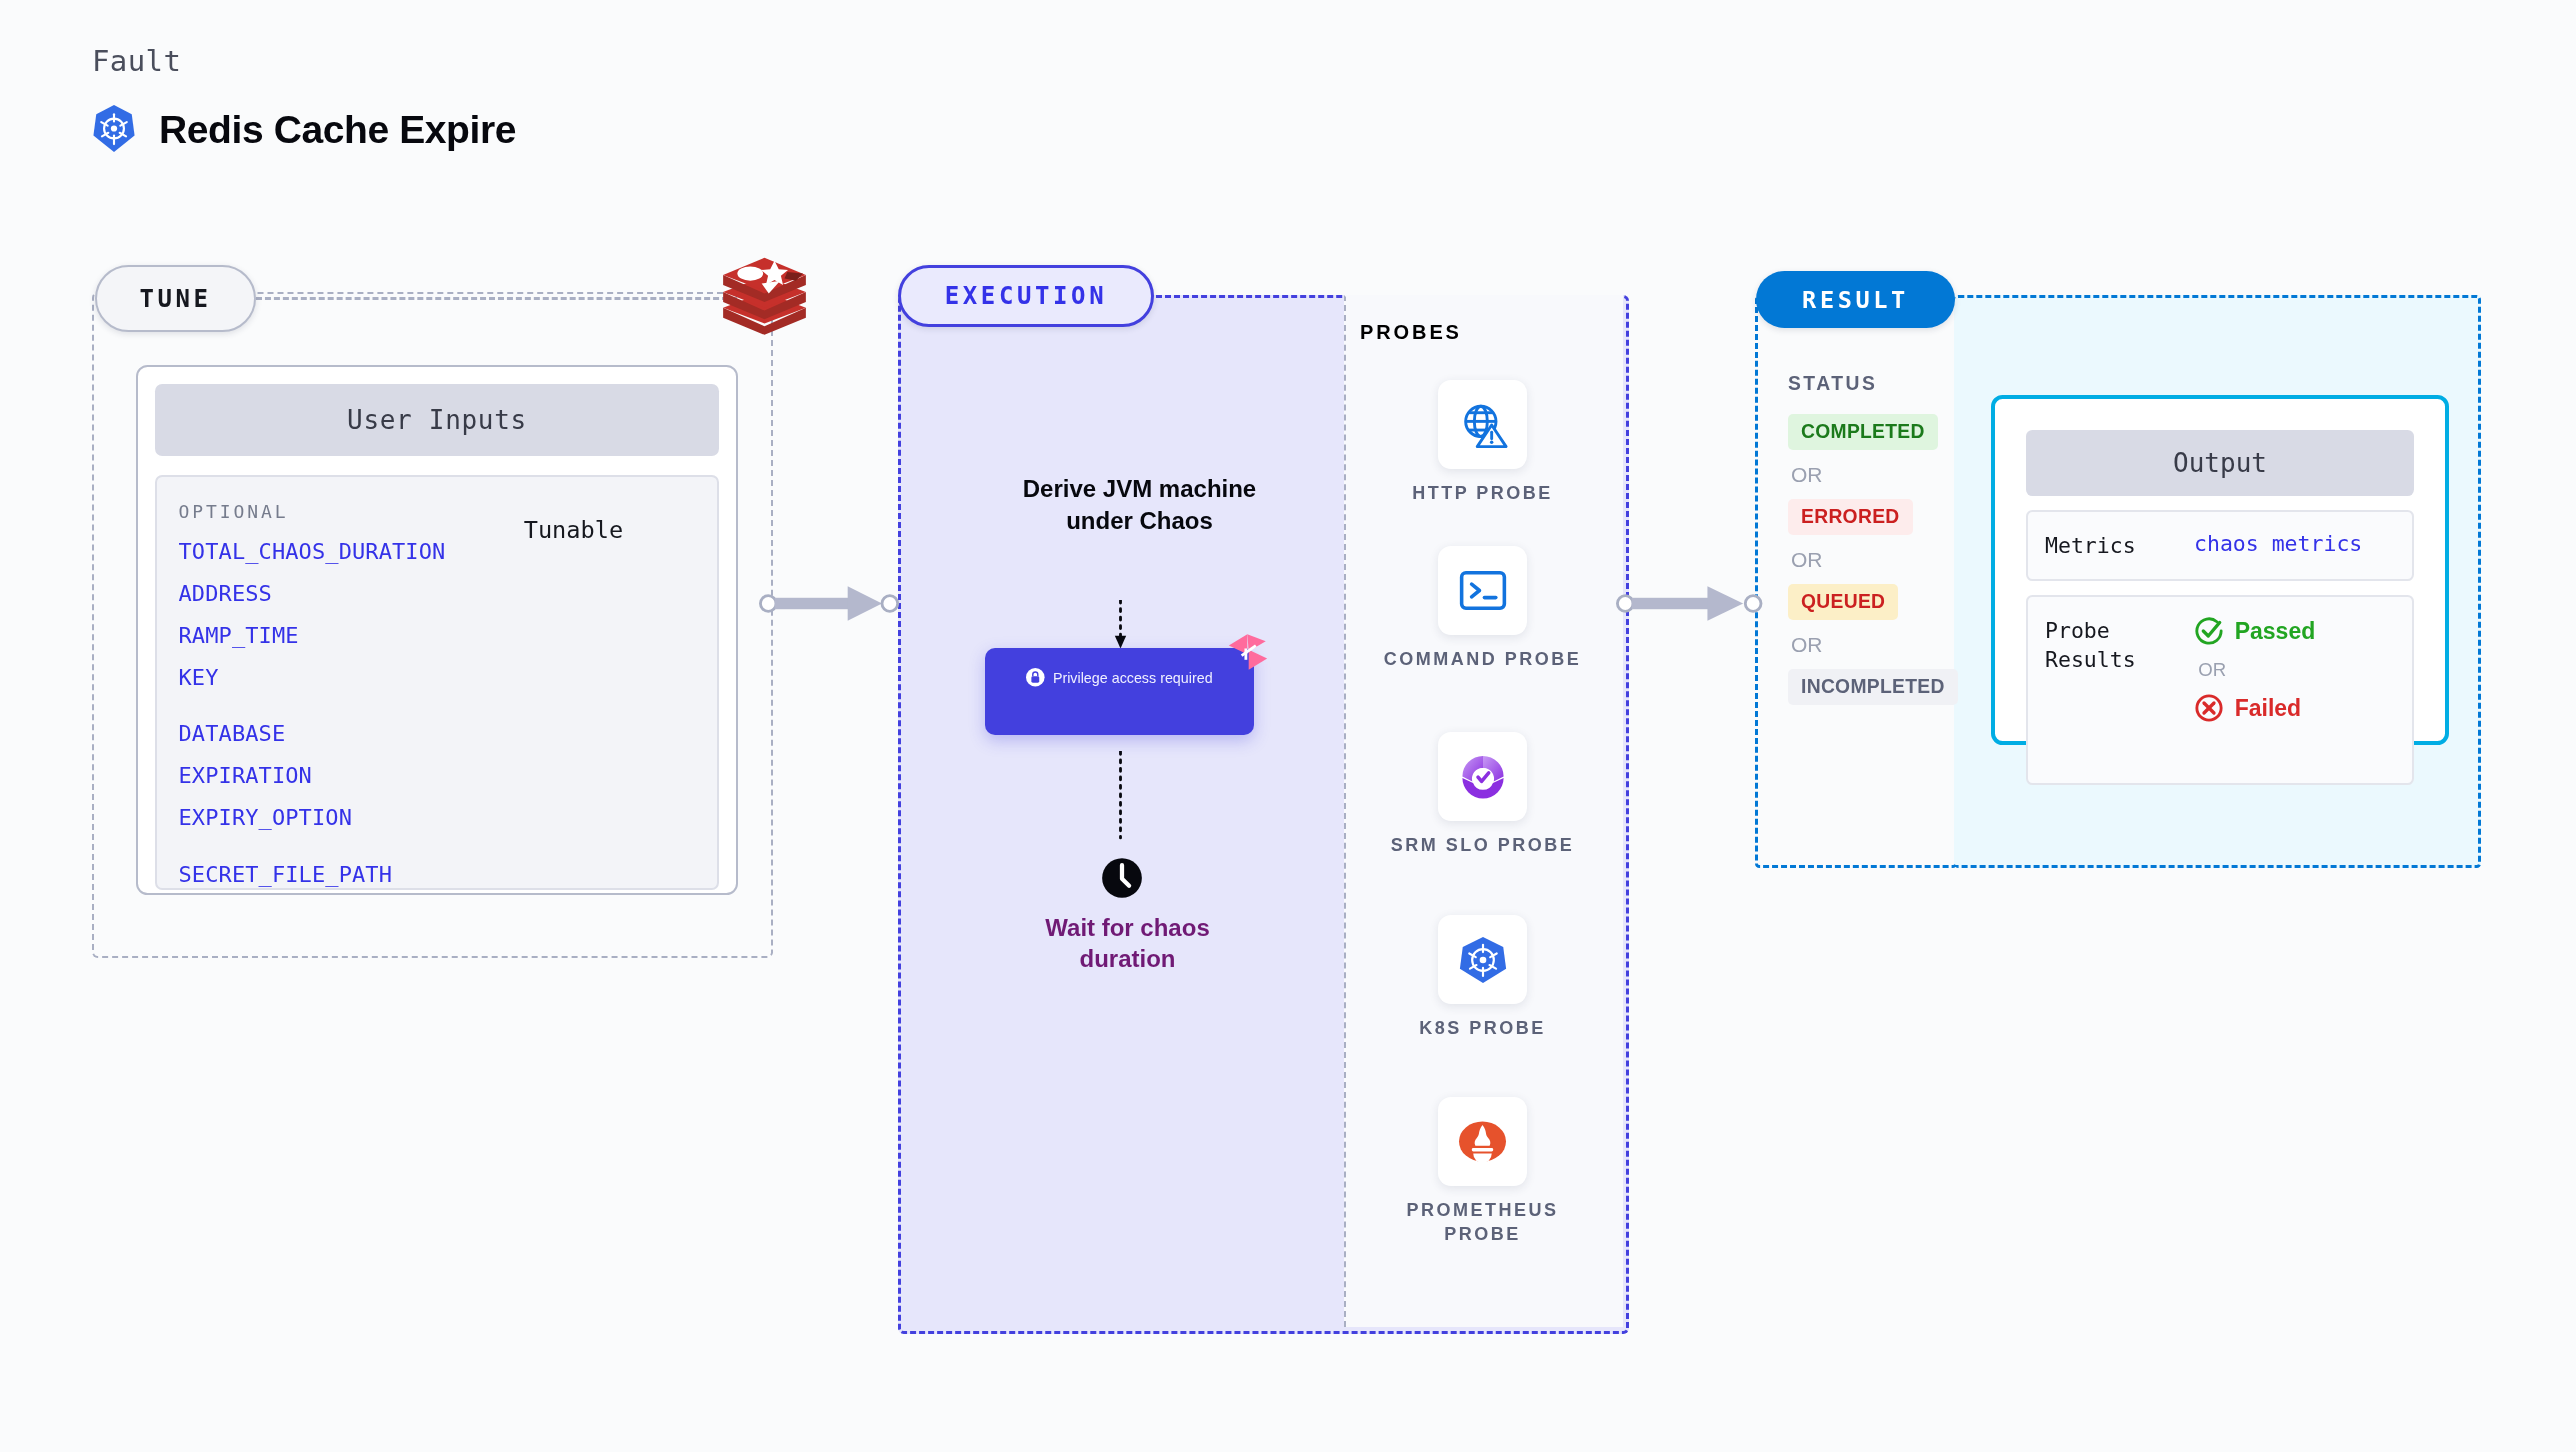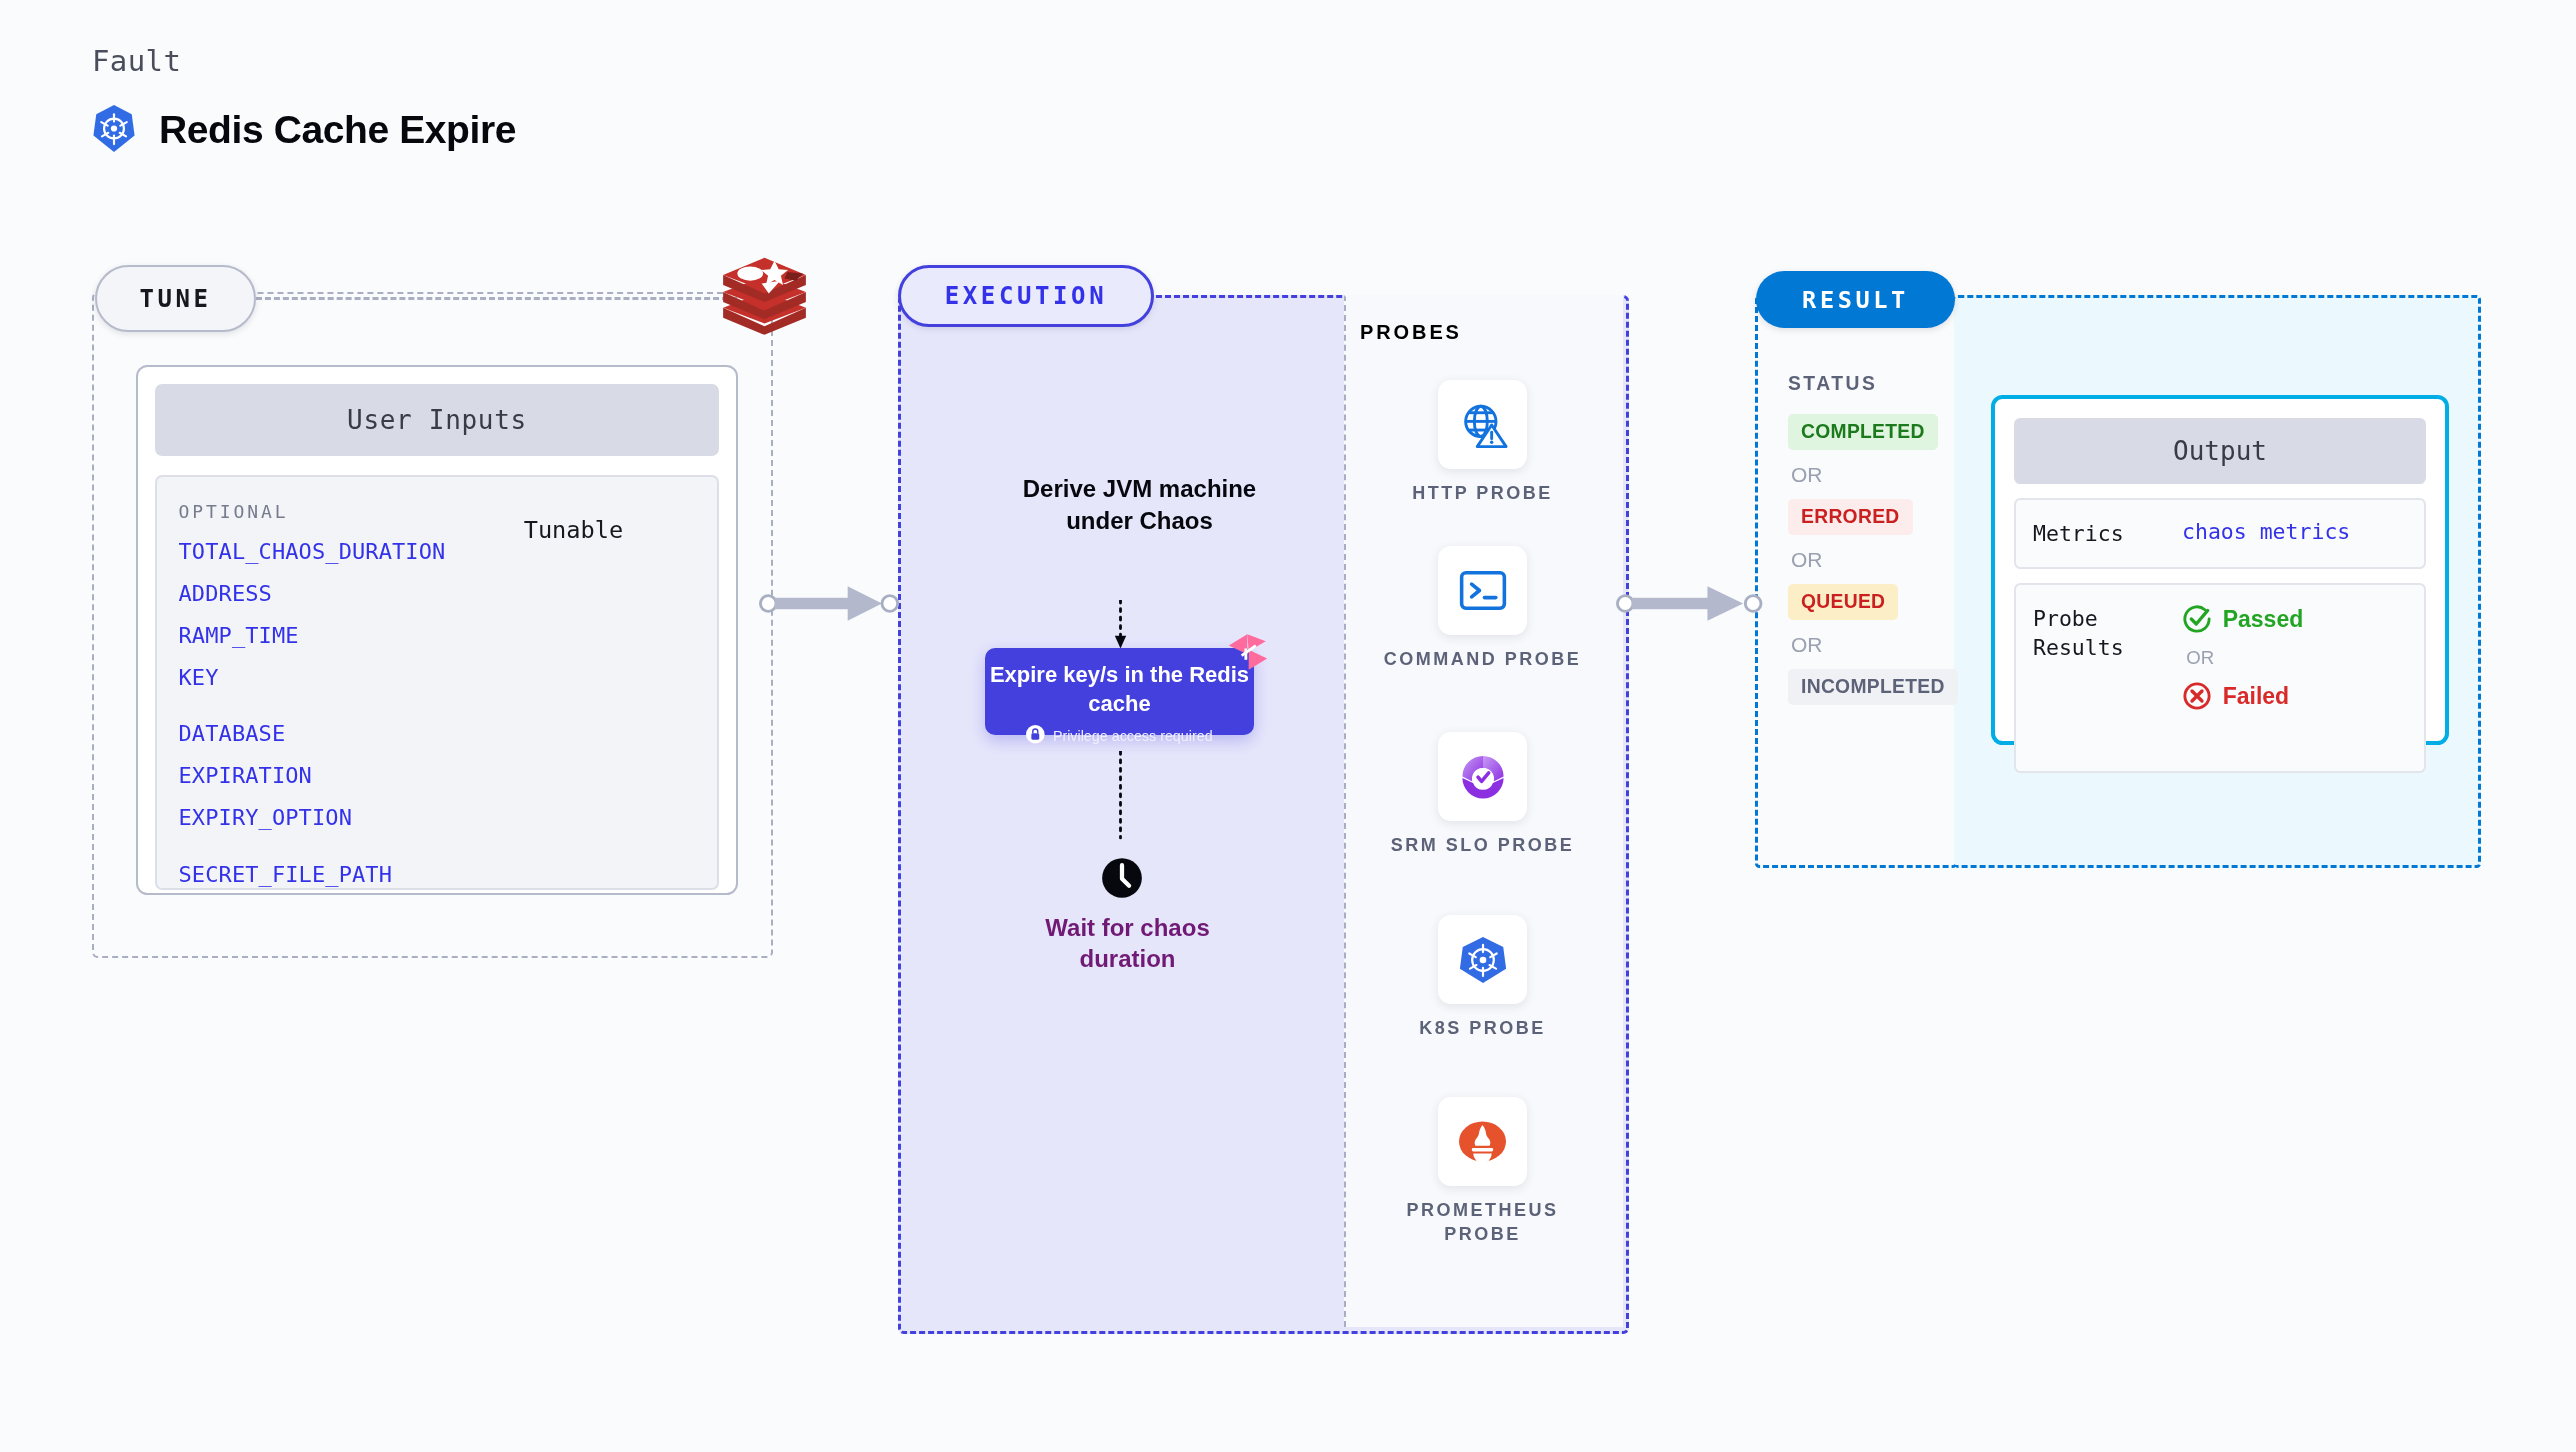--- a/index.html
+++ b/index.html
@@ -284,21 +284,21 @@
     margin: 13px 0 11.5px 2.9px;
   }
 
   #output-card {
     position: absolute;
     left: 1991px; top: 395px;
     width: 458px; height: 350px;
     background: #FFFFFF;
     border: 4.3px solid #00ADE4;
     border-radius: 11.5px;
-    padding: 19px;
+    padding: 31px;
     z-index: 18;
   }
   #output-header {
     height: 66px;
     background: #D8DAE5;
     border-radius: 6.4px;
     display: flex; align-items: center; justify-content: center;
     font-family: "DejaVu Sans Mono", monospace;
     font-size: 26px;
     color: #383B48;
@@ -410,21 +410,20 @@
 <div id="derive-text">Derive JVM machine under Chaos</div>
 
 <div class="dotted-arrow" style="left:1112px; top:600px;">
   <svg width="17" height="50" viewBox="0 0 24 70">
     <line x1="12" y1="0" x2="12" y2="54" stroke="#07080E" stroke-width="4" stroke-dasharray="4,8" stroke-linecap="round"></line>
     <polygon points="12,68 4,50 20,50" fill="#07080E"></polygon>
   </svg>
 </div>
 
 <div id="chaos-card">
-  <div id="chaos-card-title">Expire key/s in the Redis cache</div>
   <div id="chaos-privilege-row">
     <span>
       <svg width="18.6" height="18.6" viewBox="0 0 26 26">
         <circle cx="13" cy="13" r="13" fill="#FFFFFF"></circle>
         <rect x="7.5" y="11.5" width="11" height="9" rx="2" fill="#4340DE"></rect>
         <path d="M9.5 11.5 v-2.3 a3.5 3.5 0 0 1 7 0 v2.3" fill="none" stroke="#4340DE" stroke-width="2"></path>
       </svg>
     </span>
     <span id="chaos-privilege-text">Privilege access required</span>
   </div>

